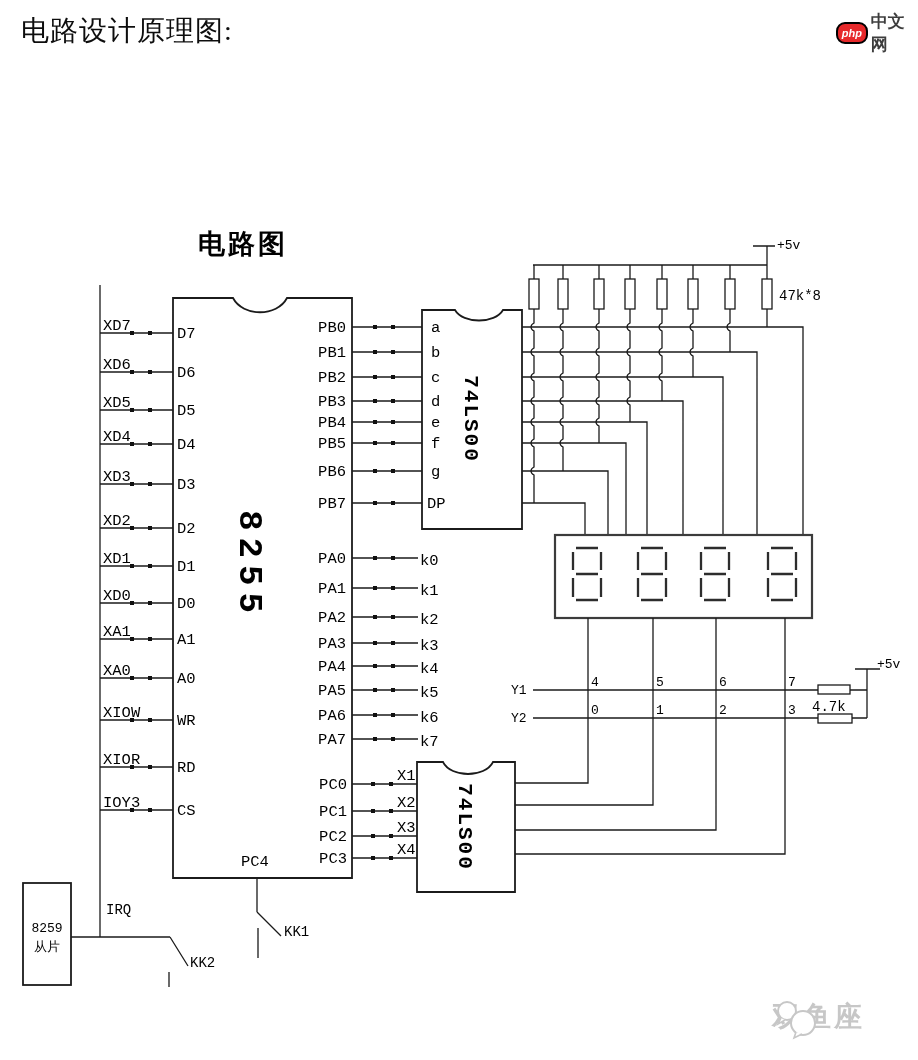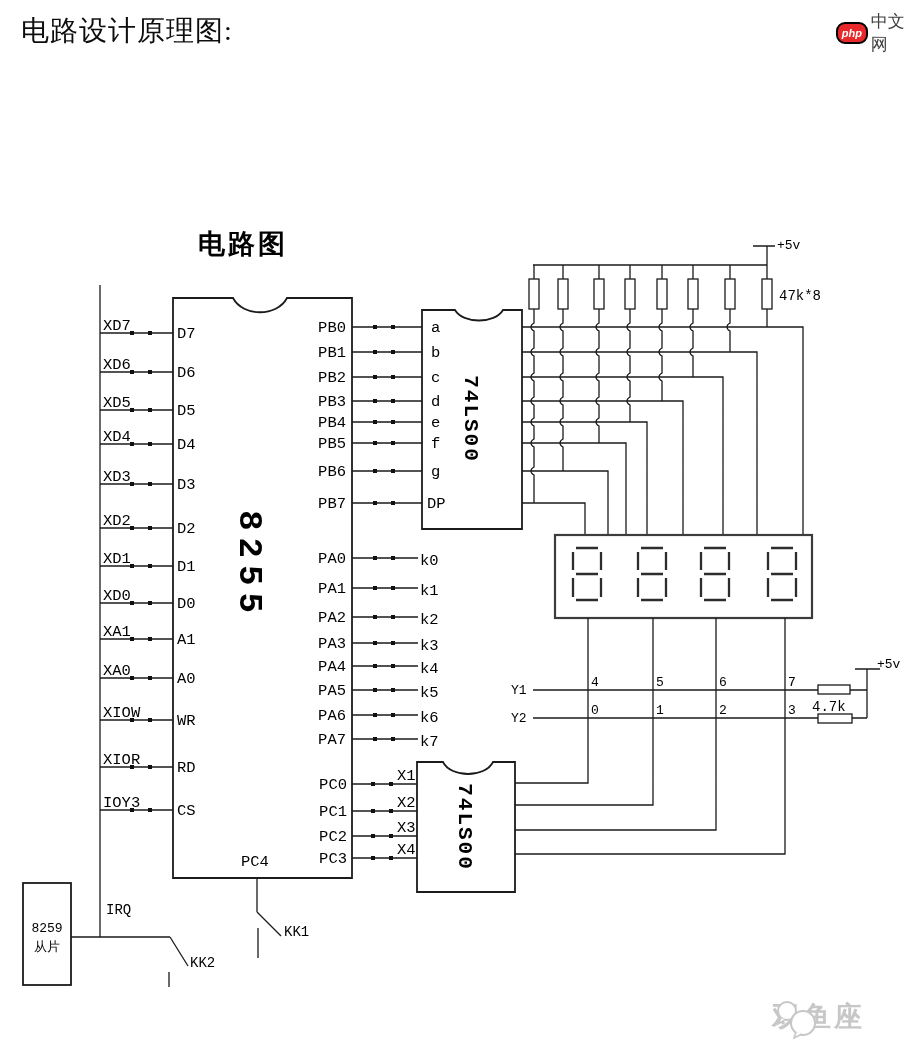--- a/index.html
+++ b/index.html
@@ -5,21 +5,21 @@
   html,body{margin:0;padding:0;background:#ffffff;}
   body{width:918px;height:1060px;position:relative;overflow:hidden;
        font-family:"Liberation Sans",sans-serif;}
   .page-title{position:absolute;left:21px;top:12px;font-family:"Liberation Serif",serif;
        font-size:28px;color:#0d0d0d;letter-spacing:1px;}
   .logo{position:absolute;left:836px;top:10px;display:flex;align-items:center;}
   .logo-badge{display:inline-flex;align-items:center;justify-content:center;
        width:30px;height:18px;border-radius:9px;background:#e7292b;border:2px solid #000000;
        color:#fff;font-style:italic;font-weight:bold;font-size:11px;
        font-family:"Liberation Sans",sans-serif;}
-  .logo-name{font-size:17px;font-weight:normal;color:#3d3d3d;margin-left:3px;
+  .logo-name{font-size:17px;font-weight:bold;color:#3d3d3d;margin-left:3px;
        font-family:"DejaVu Sans",sans-serif;}
   svg{position:absolute;left:0;top:0;}
   .w{stroke:#1b1b1b;stroke-width:1.3;fill:none;}
   .chip{stroke:#1b1b1b;stroke-width:1.8;fill:none;}
   .disp{stroke:#3c3c3c;stroke-width:2.2;fill:none;}
   .seg{stroke:#2d2d2d;stroke-width:2.3;fill:none;}
   .res{stroke:#1b1b1b;stroke-width:1.3;fill:#ffffff;}
   .dots{fill:#101010;stroke:none;}
   text{fill:#000;}
   .t13{font:13px "Liberation Mono",monospace;}

